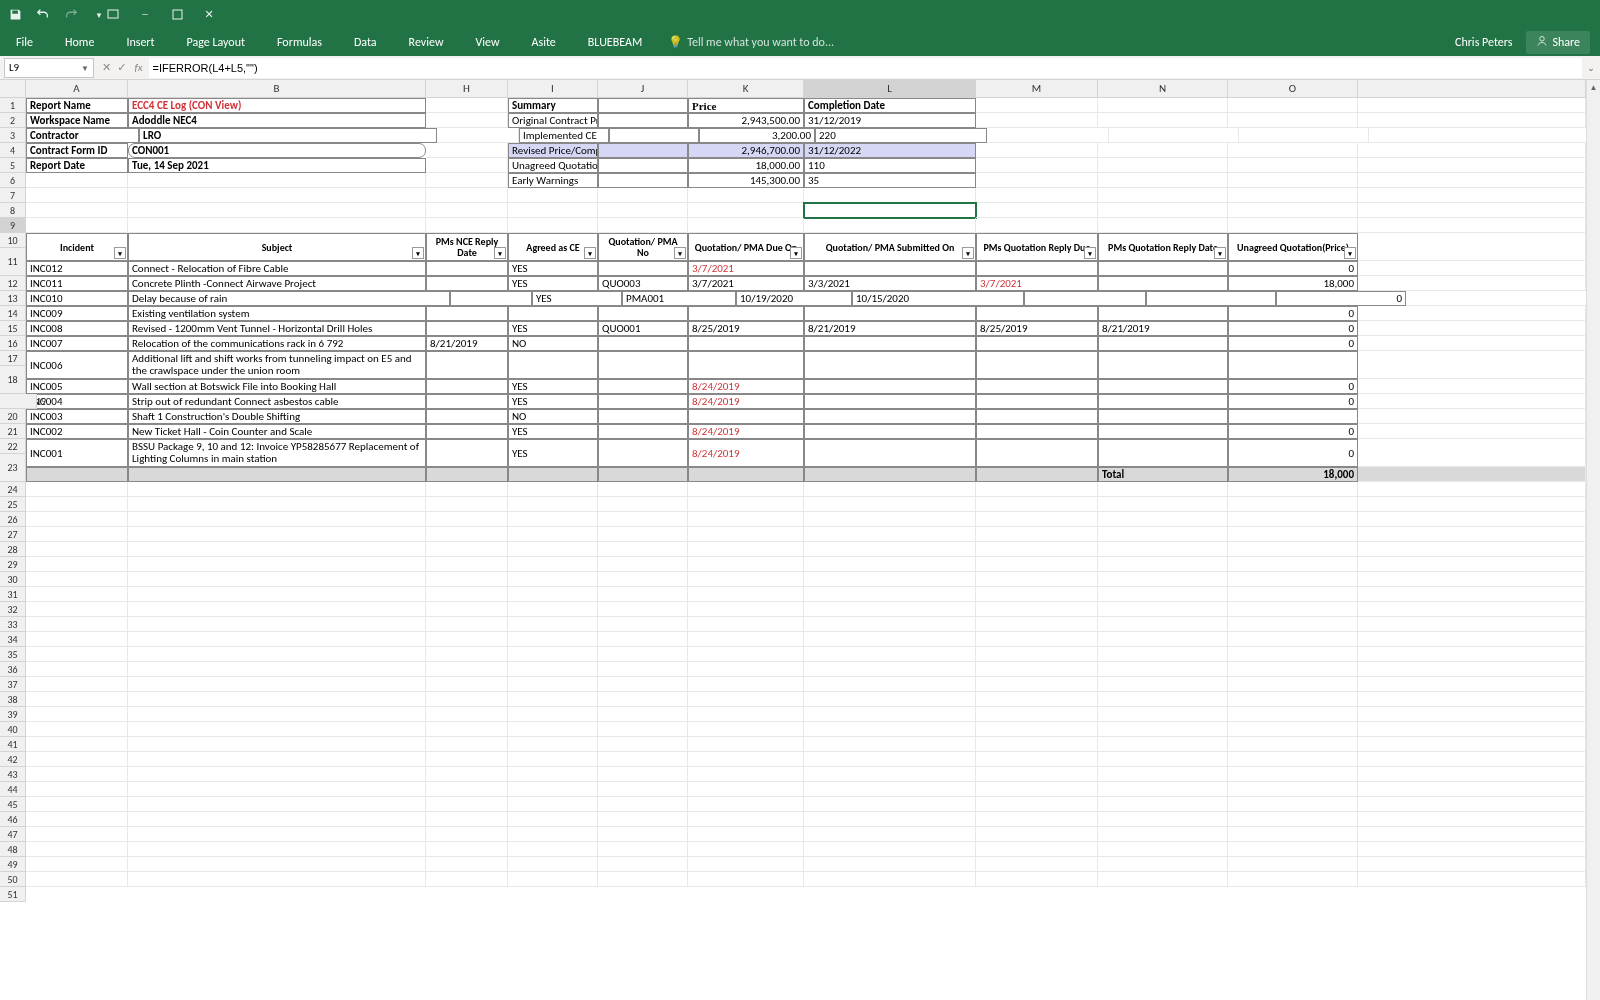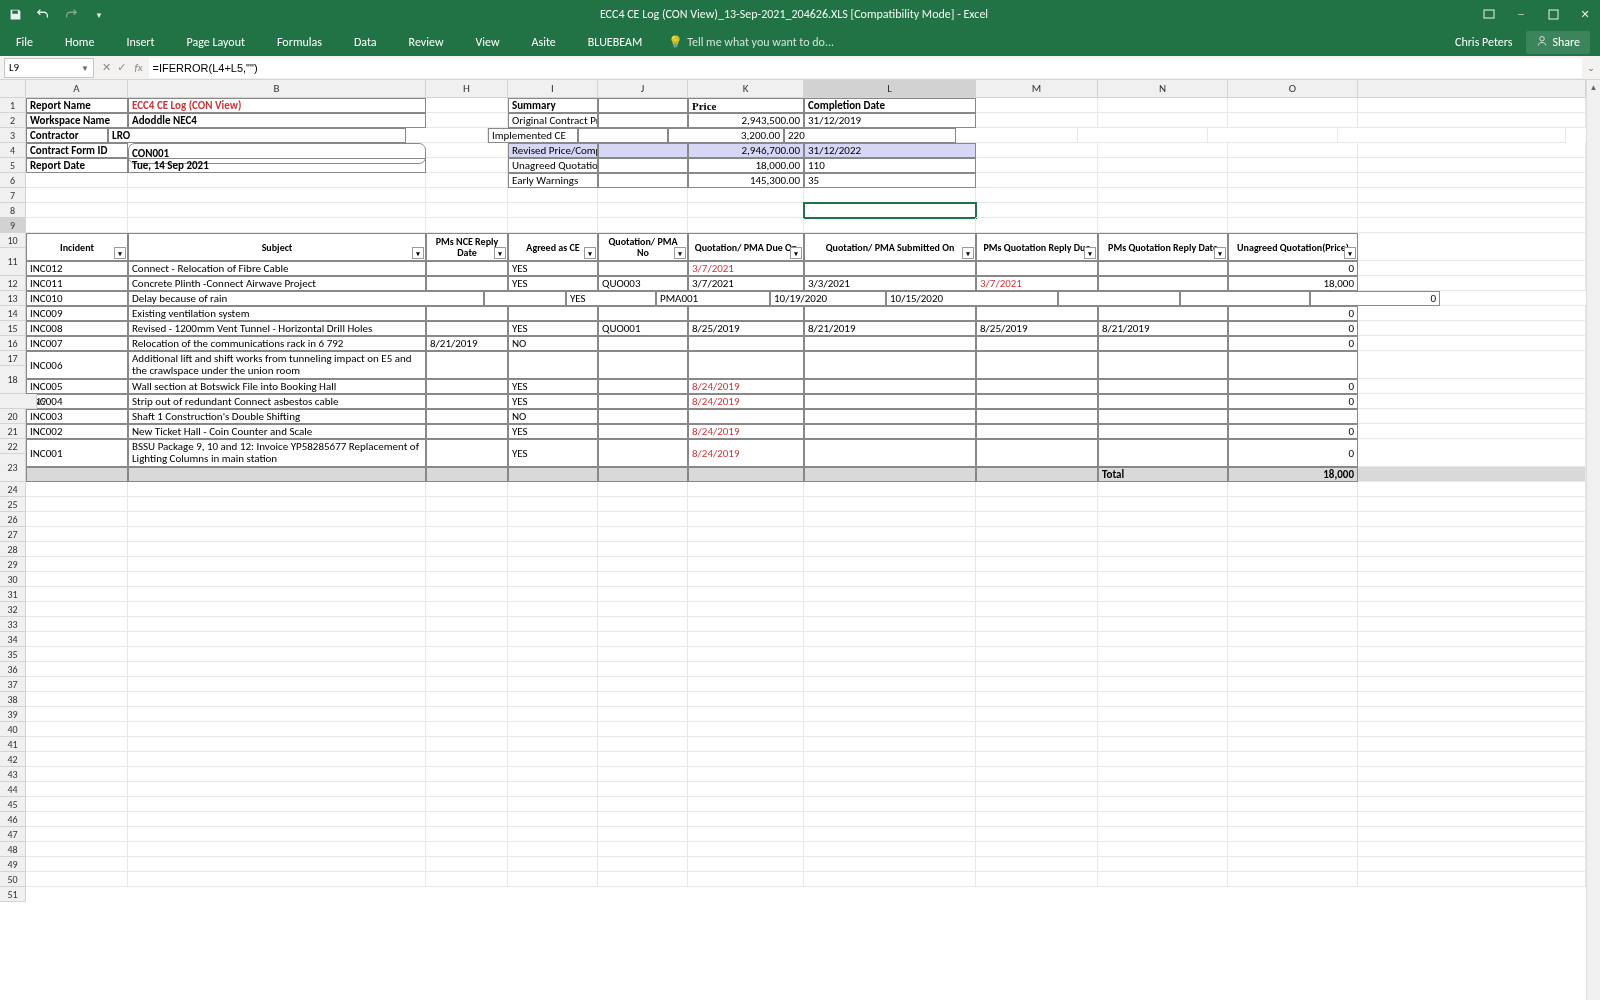--- a/index.html
+++ b/index.html
@@ -61,21 +61,20 @@
           <path fill="none" stroke="#fff" stroke-width="1.5" d="M5 3L2 6l3 3M2 6h7a4 4 0 014 4v2"></path>
         </svg>
       </span>
     <span class="icon" style="opacity:.4">
         <svg width="14" height="14" viewBox="0 0 16 16">
           <path fill="none" stroke="#fff" stroke-width="1.5" d="M11 3l3 3-3 3M14 6H7a4 4 0 00-4 4v2"></path>
         </svg>
       </span>
     <span class="icon" style="font-size:9px">▾</span>
   </div>
-  <div class="title">ECC4 CE Log (CON View)_13-Sep-2021_204626.XLS  [Compatibility Mode] - Excel</div>
   <div class="winctl">
     <span class="icon">
         <svg width="12" height="12" viewBox="0 0 12 12">
           <rect x="1" y="2" width="10" height="8" fill="none" stroke="#fff"></rect>
         </svg>
       </span>
     <span class="icon">─</span>
     <span class="icon">
         <svg width="11" height="11" viewBox="0 0 11 11">
           <rect x="1" y="1" width="9" height="9" fill="none" stroke="#fff"></rect>
@@ -215,35 +214,35 @@
         <div class="cell bx" style="width: 90px; height: 15px;">Original Contract Price/Completion</div>
         <div class="cell bx" style="width: 90px; height: 15px;"></div>
         <div class="cell bx r" style="width: 116px; height: 15px;">2,943,500.00</div>
         <div class="cell bx" style="width: 172px; height: 15px;">31/12/2019</div>
         <div class="cell" style="width: 122px; height: 15px;"></div>
         <div class="cell" style="width: 130px; height: 15px;"></div>
         <div class="cell" style="width: 130px; height: 15px;"></div>
         <div class="cell" style="width: 228px; height: 15px;"></div>
       </div>
       <div class="row" style="height: 15px;">
-        <div class="cell b bx" style="width: 82px; height: 15px;">Contractor</div>
+        <div class="cell b bx" style="width: 113px; height: 15px;">Contractor</div>
         <div class="cell b bx" style="width: 298px; height: 15px;">LRO</div>
         <div class="cell" style="width: 82px; height: 15px;"></div>
         <div class="cell bx" style="width: 90px; height: 15px;">Implemented CE</div>
         <div class="cell bx" style="width: 90px; height: 15px;"></div>
         <div class="cell bx r" style="width: 116px; height: 15px;">3,200.00</div>
         <div class="cell bx" style="width: 172px; height: 15px;">220</div>
         <div class="cell" style="width: 122px; height: 15px;"></div>
         <div class="cell" style="width: 130px; height: 15px;"></div>
         <div class="cell" style="width: 130px; height: 15px;"></div>
         <div class="cell" style="width: 228px; height: 15px;"></div>
       </div>
       <div class="row" style="height: 15px;">
         <div class="cell b bx" style="width: 102px; height: 15px;">Contract Form ID</div>
-        <div class="cell b bx" style="width: 298px; height: 21px; border-radius: 7px;">CON001</div>
+        <div class="cell b bx" style="width: 298px; height: 15px; border-radius: 7px;">CON001</div>
         <div class="cell" style="width: 82px; height: 15px;"></div>
         <div class="cell bx rev" style="width: 90px; height: 15px;">Revised Price/Completion</div>
         <div class="cell bx rev" style="width: 90px; height: 15px;"></div>
         <div class="cell bx r rev" style="width: 116px; height: 15px;">2,946,700.00</div>
         <div class="cell bx rev" style="width: 172px; height: 15px;">31/12/2022</div>
         <div class="cell" style="width: 122px; height: 15px;"></div>
         <div class="cell" style="width: 130px; height: 15px;"></div>
         <div class="cell" style="width: 130px; height: 15px;"></div>
         <div class="cell" style="width: 228px; height: 15px;"></div>
       </div>
@@ -346,21 +345,21 @@
         <div class="cell bx" style="width: 90px; height: 15px;">QUO003</div>
         <div class="cell bx" style="width: 116px; height: 15px;">3/7/2021</div>
         <div class="cell bx" style="width: 172px; height: 15px;">3/3/2021</div>
         <div class="cell bx red" style="width: 122px; height: 15px;">3/7/2021</div>
         <div class="cell bx" style="width: 130px; height: 15px;"></div>
         <div class="cell bx r" style="width: 130px; height: 15px;">18,000</div>
         <div class="cell" style="width: 228px; height: 15px;"></div>
       </div>
       <div class="row" style="height: 15px;">
         <div class="cell bx" style="width: 102px; height: 15px;">INC010</div>
-        <div class="cell bx" style="width: 356px; height: 15px; white-space: nowrap; line-height: 12px;">Delay because of rain</div>
+        <div class="cell bx" style="width: 322px; height: 15px; white-space: nowrap; line-height: 12px;">Delay because of rain</div>
         <div class="cell bx" style="width: 82px; height: 15px;"></div>
         <div class="cell bx" style="width: 90px; height: 15px;">YES</div>
         <div class="cell bx" style="width: 114px; height: 15px;">PMA001</div>
         <div class="cell bx" style="width: 116px; height: 15px;">10/19/2020</div>
         <div class="cell bx" style="width: 172px; height: 15px;">10/15/2020</div>
         <div class="cell bx" style="width: 122px; height: 15px;"></div>
         <div class="cell bx" style="width: 130px; height: 15px;"></div>
         <div class="cell bx r" style="width: 130px; height: 15px;">0</div>
         <div class="cell" style="width: 228px; height: 15px;"></div>
       </div>

